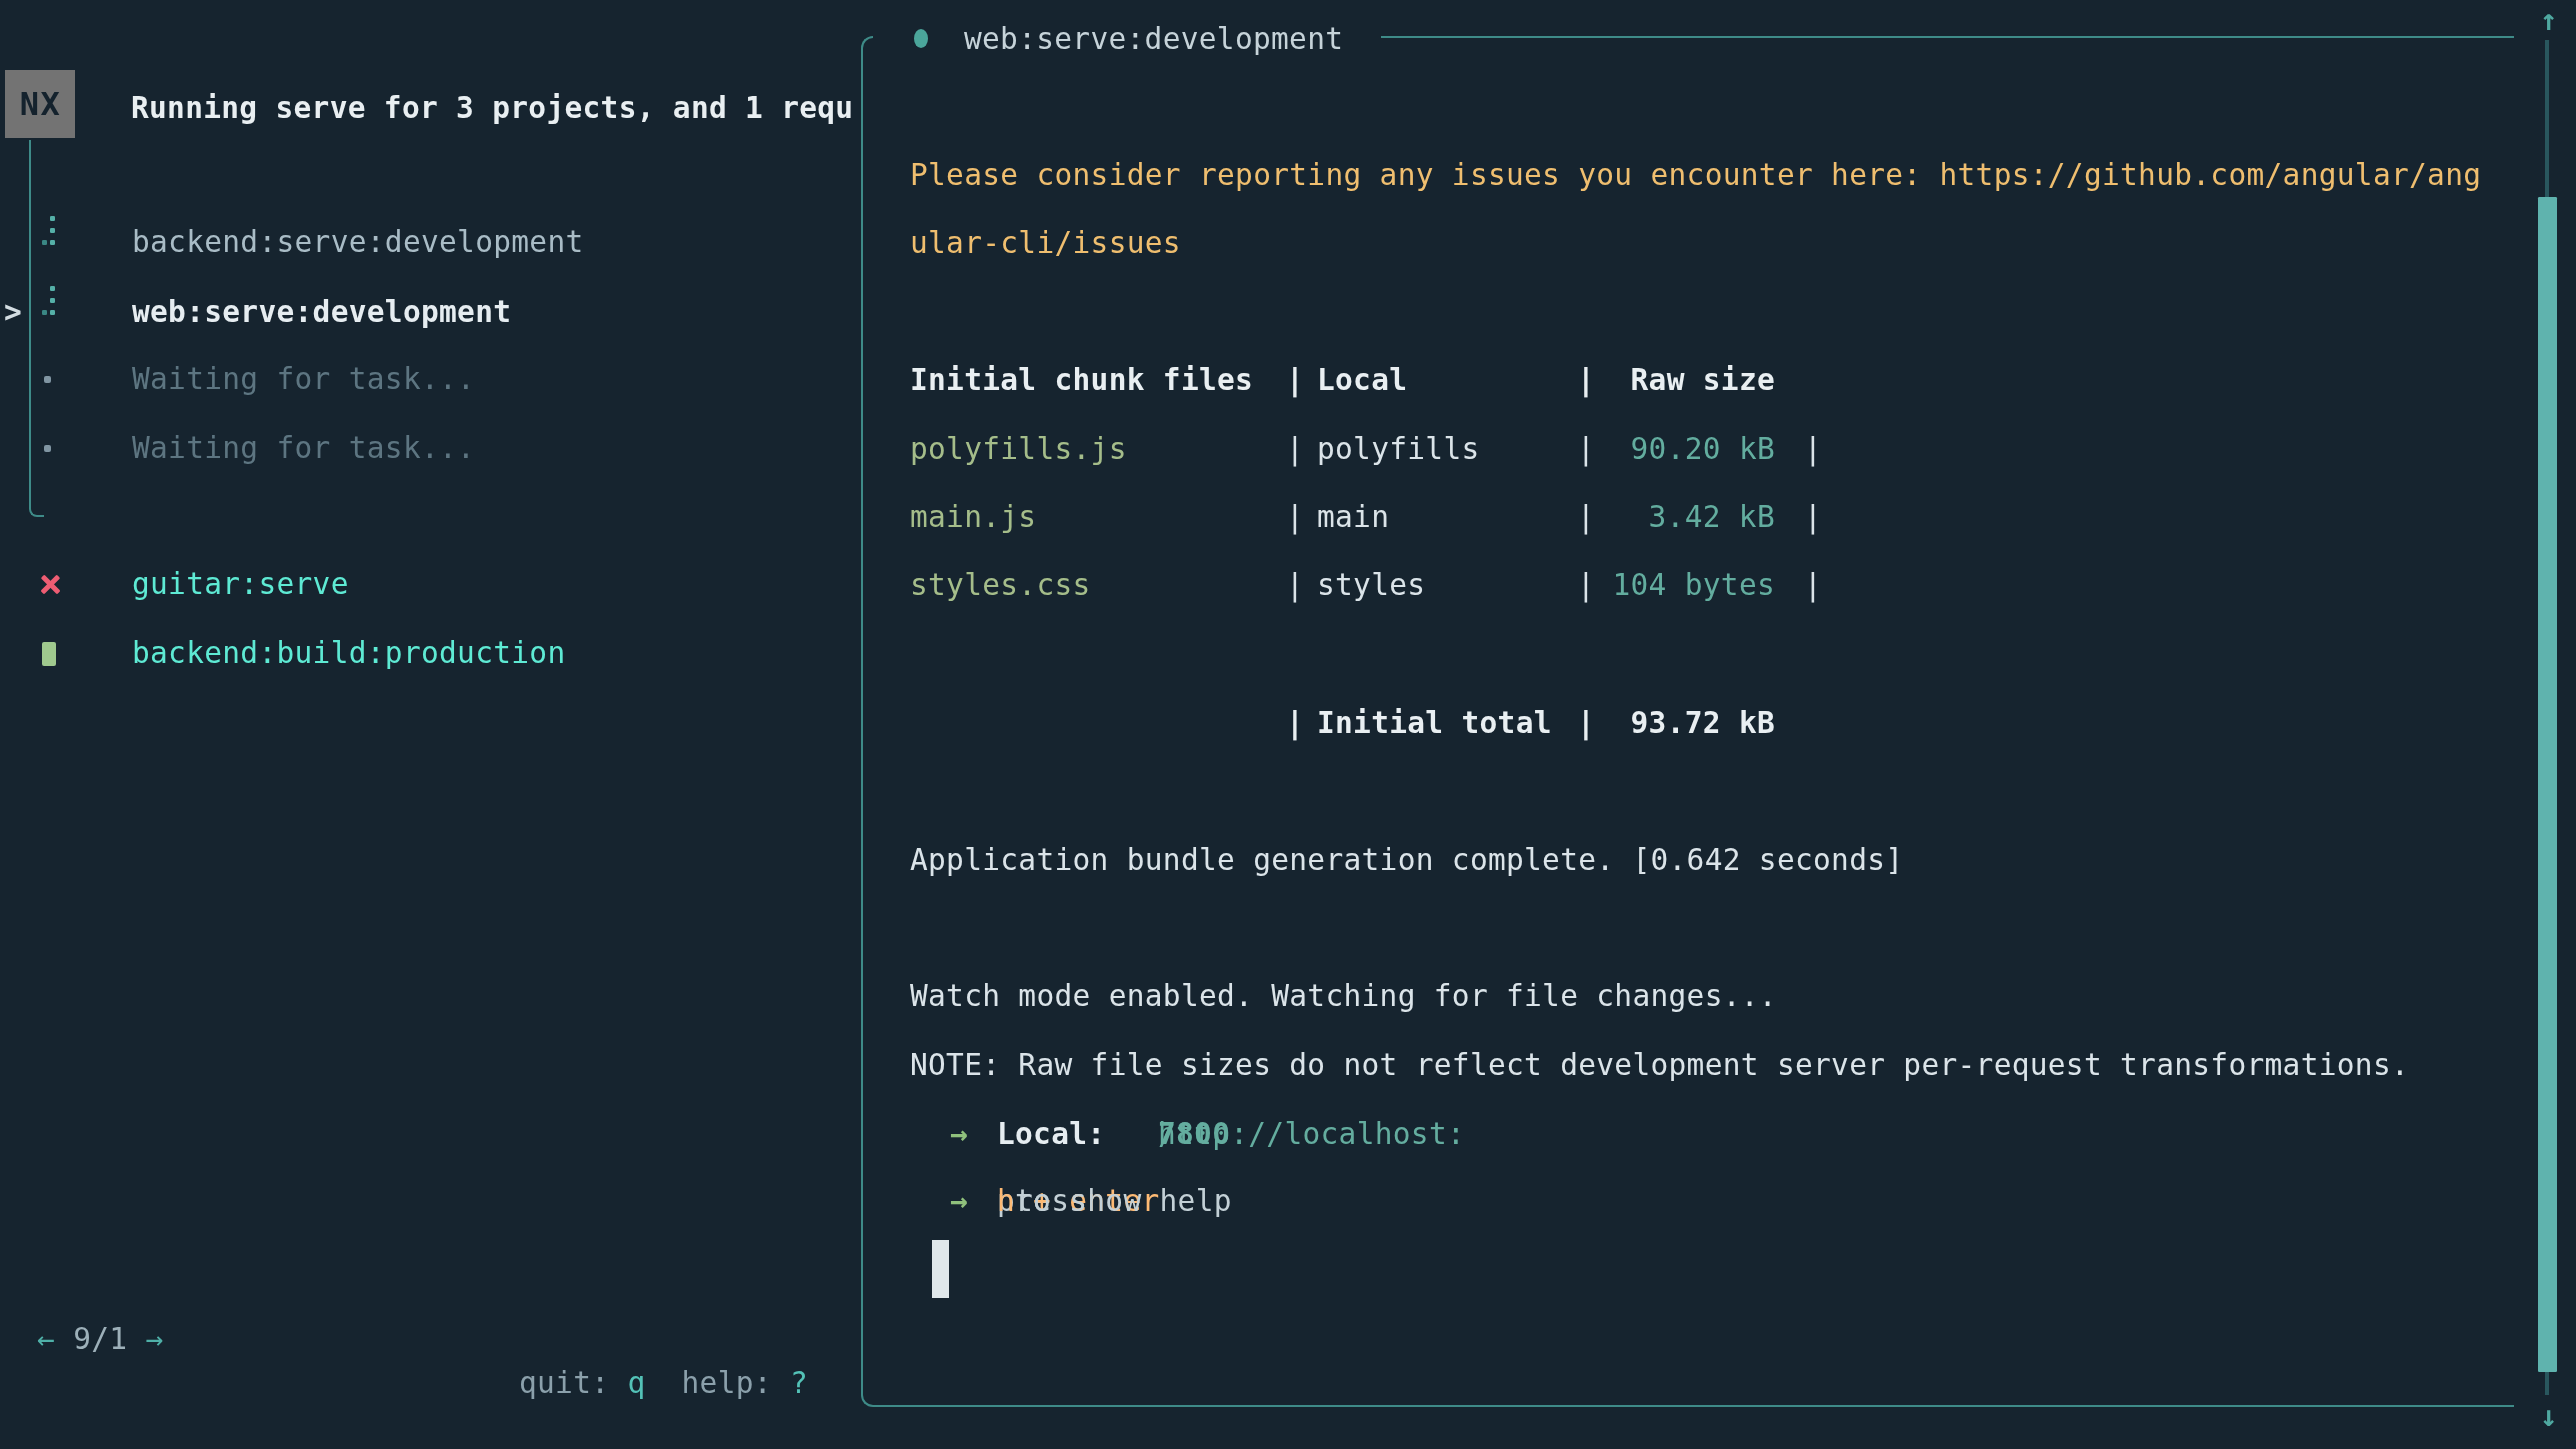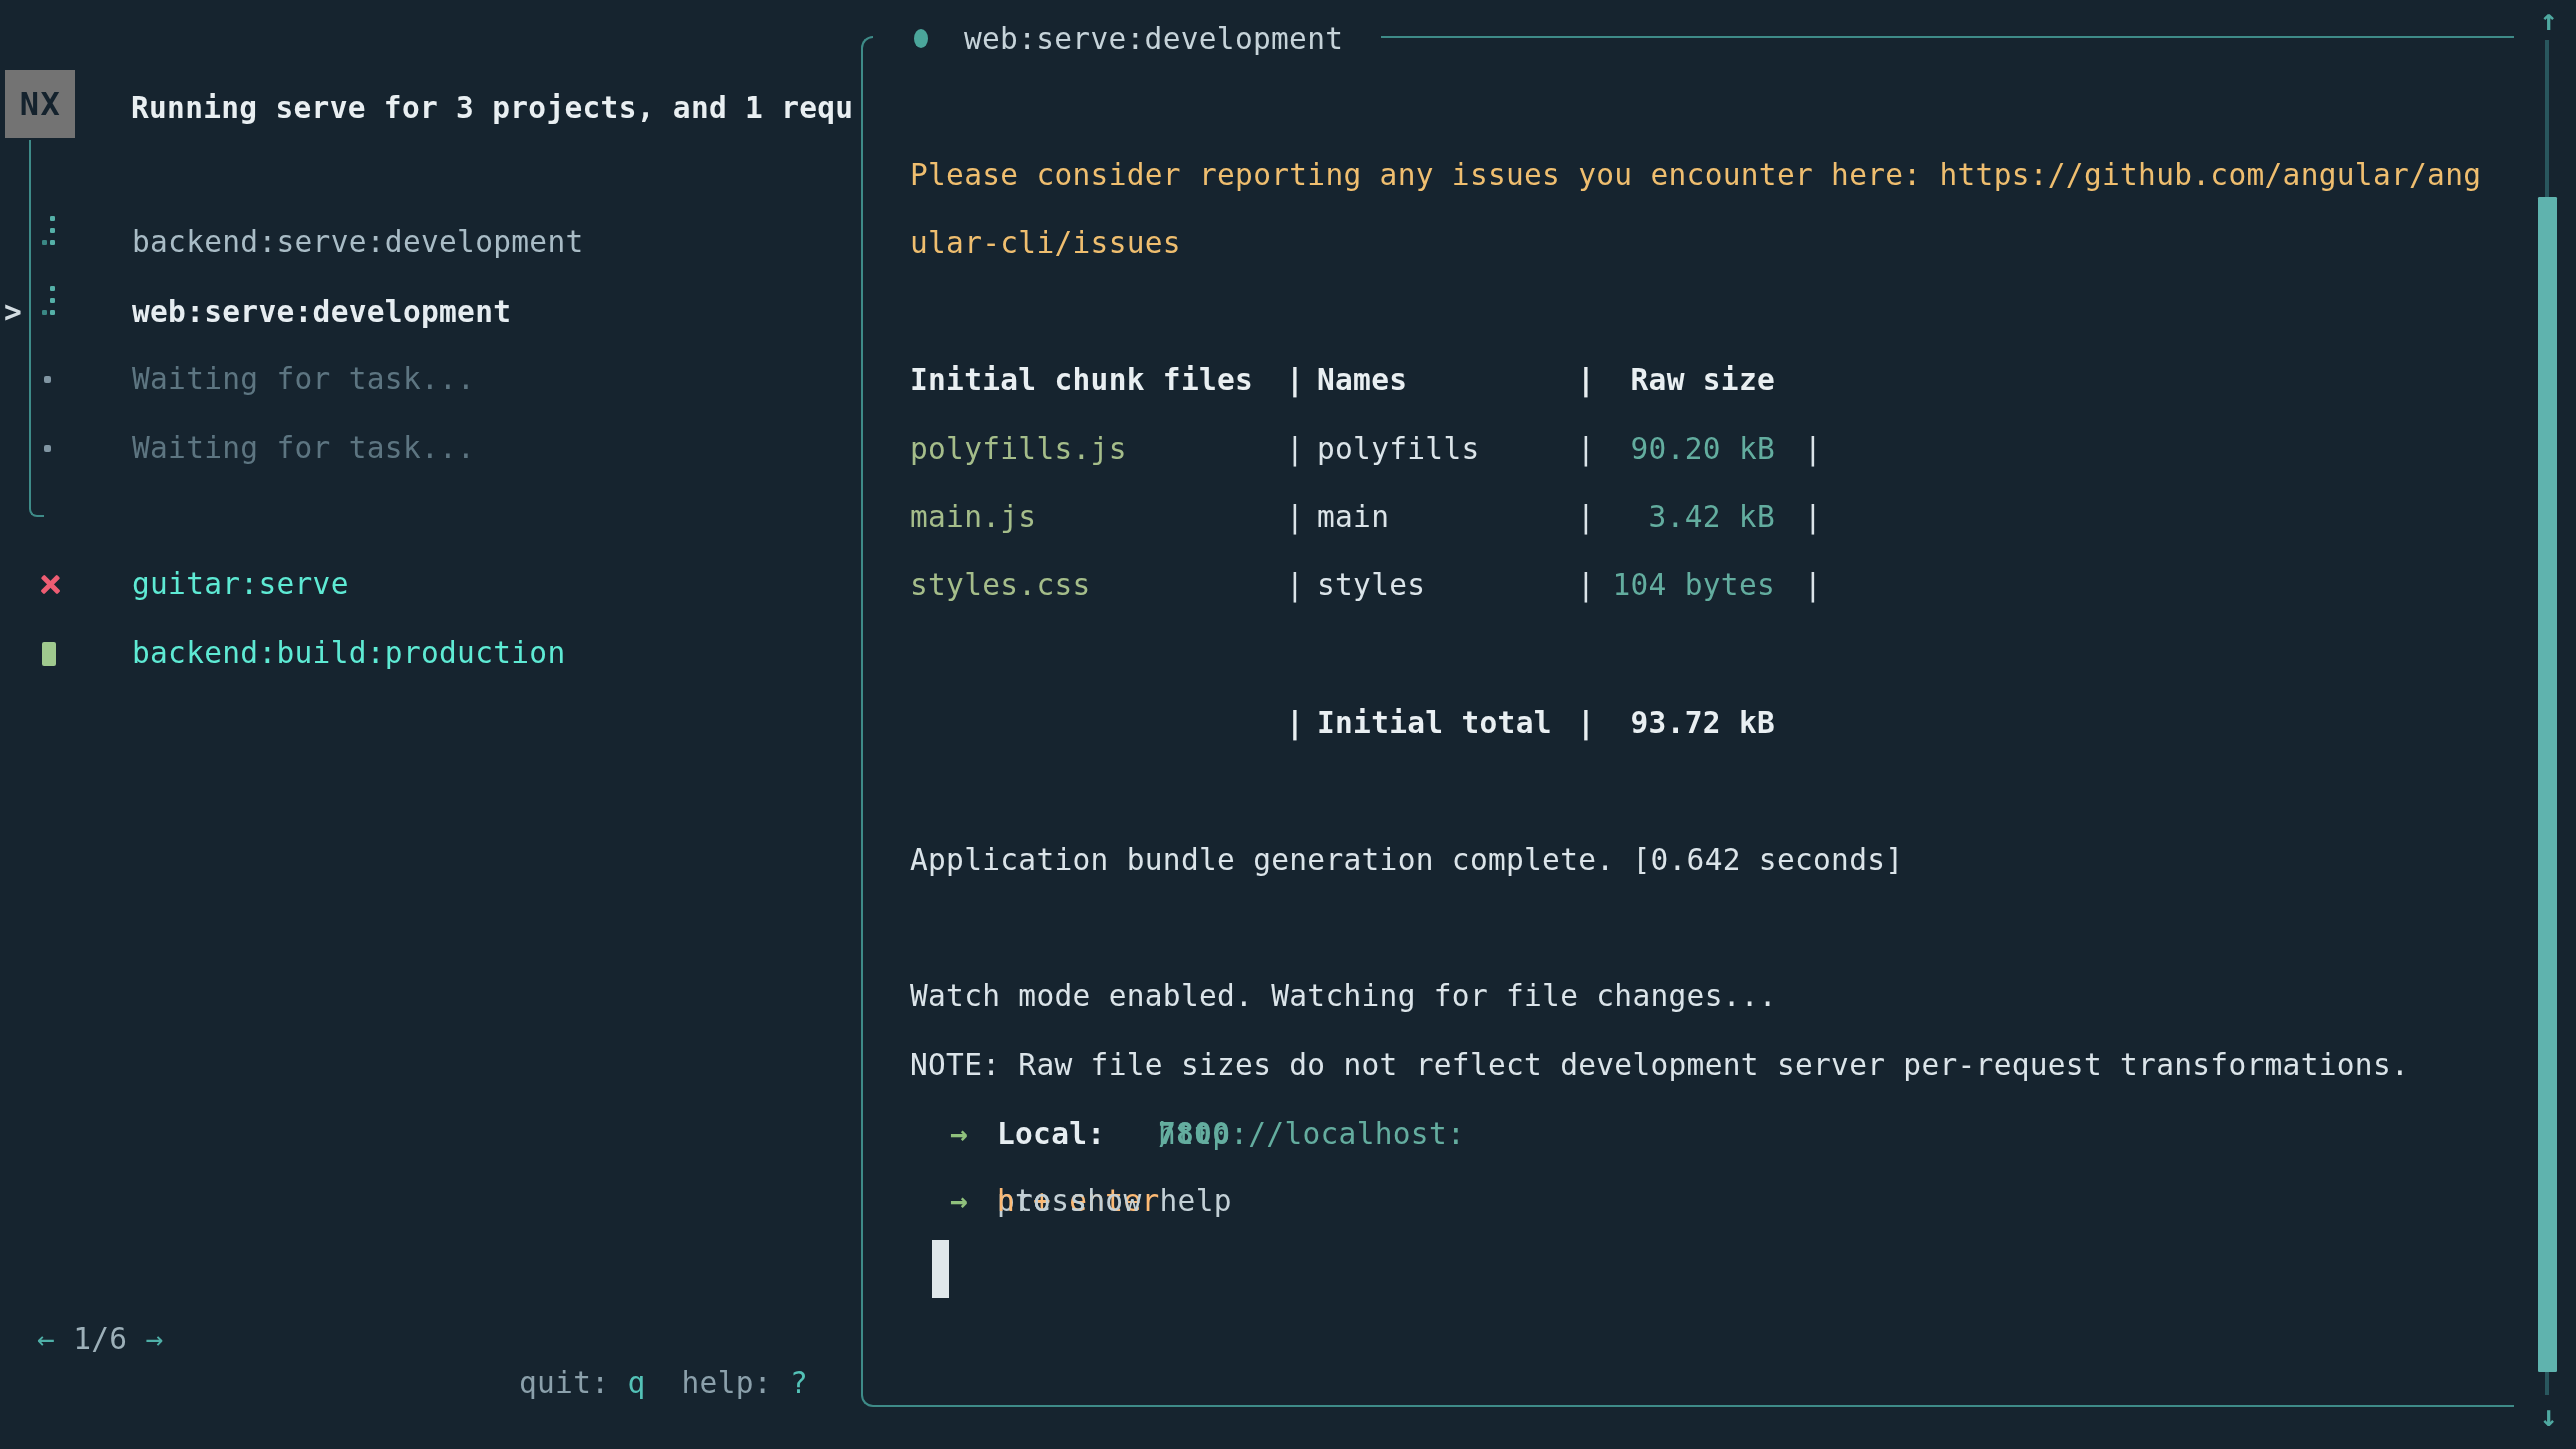--- a/index.html
+++ b/index.html
@@ -148,38 +148,38 @@
         <i></i>
       </span>
     <span class="label">guitar:serve</span>
   </div>
 
   <div class="srow row-done" style="top:616px">
     <span class="gsq"></span>
     <span class="label">backend:build:production</span>
   </div>
 
-  <div class="abs pagination"><span class="arrow">←</span><span> </span><span>1/6</span><span> </span><span class="arrow">→</span></div>
+  <div class="abs pagination"><span class="arrow">←</span><span> </span><span>9/1</span><span> </span><span class="arrow">→</span></div>
 
   <div class="abs shortcuts"><span>quit: </span><span class="key">q</span><span>  help: </span><span class="key">?</span></div>
 
   <div class="abs panel-box"></div>
   <div class="abs title-mask"></div>
   <div class="abs panel-bullet"></div>
   <div class="abs panel-title">web:serve:development</div>
 
   <div class="content">
 
     <div class="line orange" style="top:156px">Please consider reporting any issues you encounter here: https://github.com/angular/ang</div>
     <div class="line orange" style="top:224px">ular-cli/issues</div>
 
     <div class="trow thead" style="top:361px">
       <span class="c-file">Initial chunk files</span>
       <span class="c-p1">|</span>
-      <span class="c-name">Names</span>
+      <span class="c-name">Local</span>
       <span class="c-p2">|</span>
       <span class="c-size">Raw size</span>
     </div>
 
     <div class="trow" style="top:430px">
       <span class="c-file">polyfills.js</span>
       <span class="c-p1">|</span>
       <span class="c-name">polyfills</span>
       <span class="c-p2">|</span>
       <span class="c-size">90.20 kB</span>

